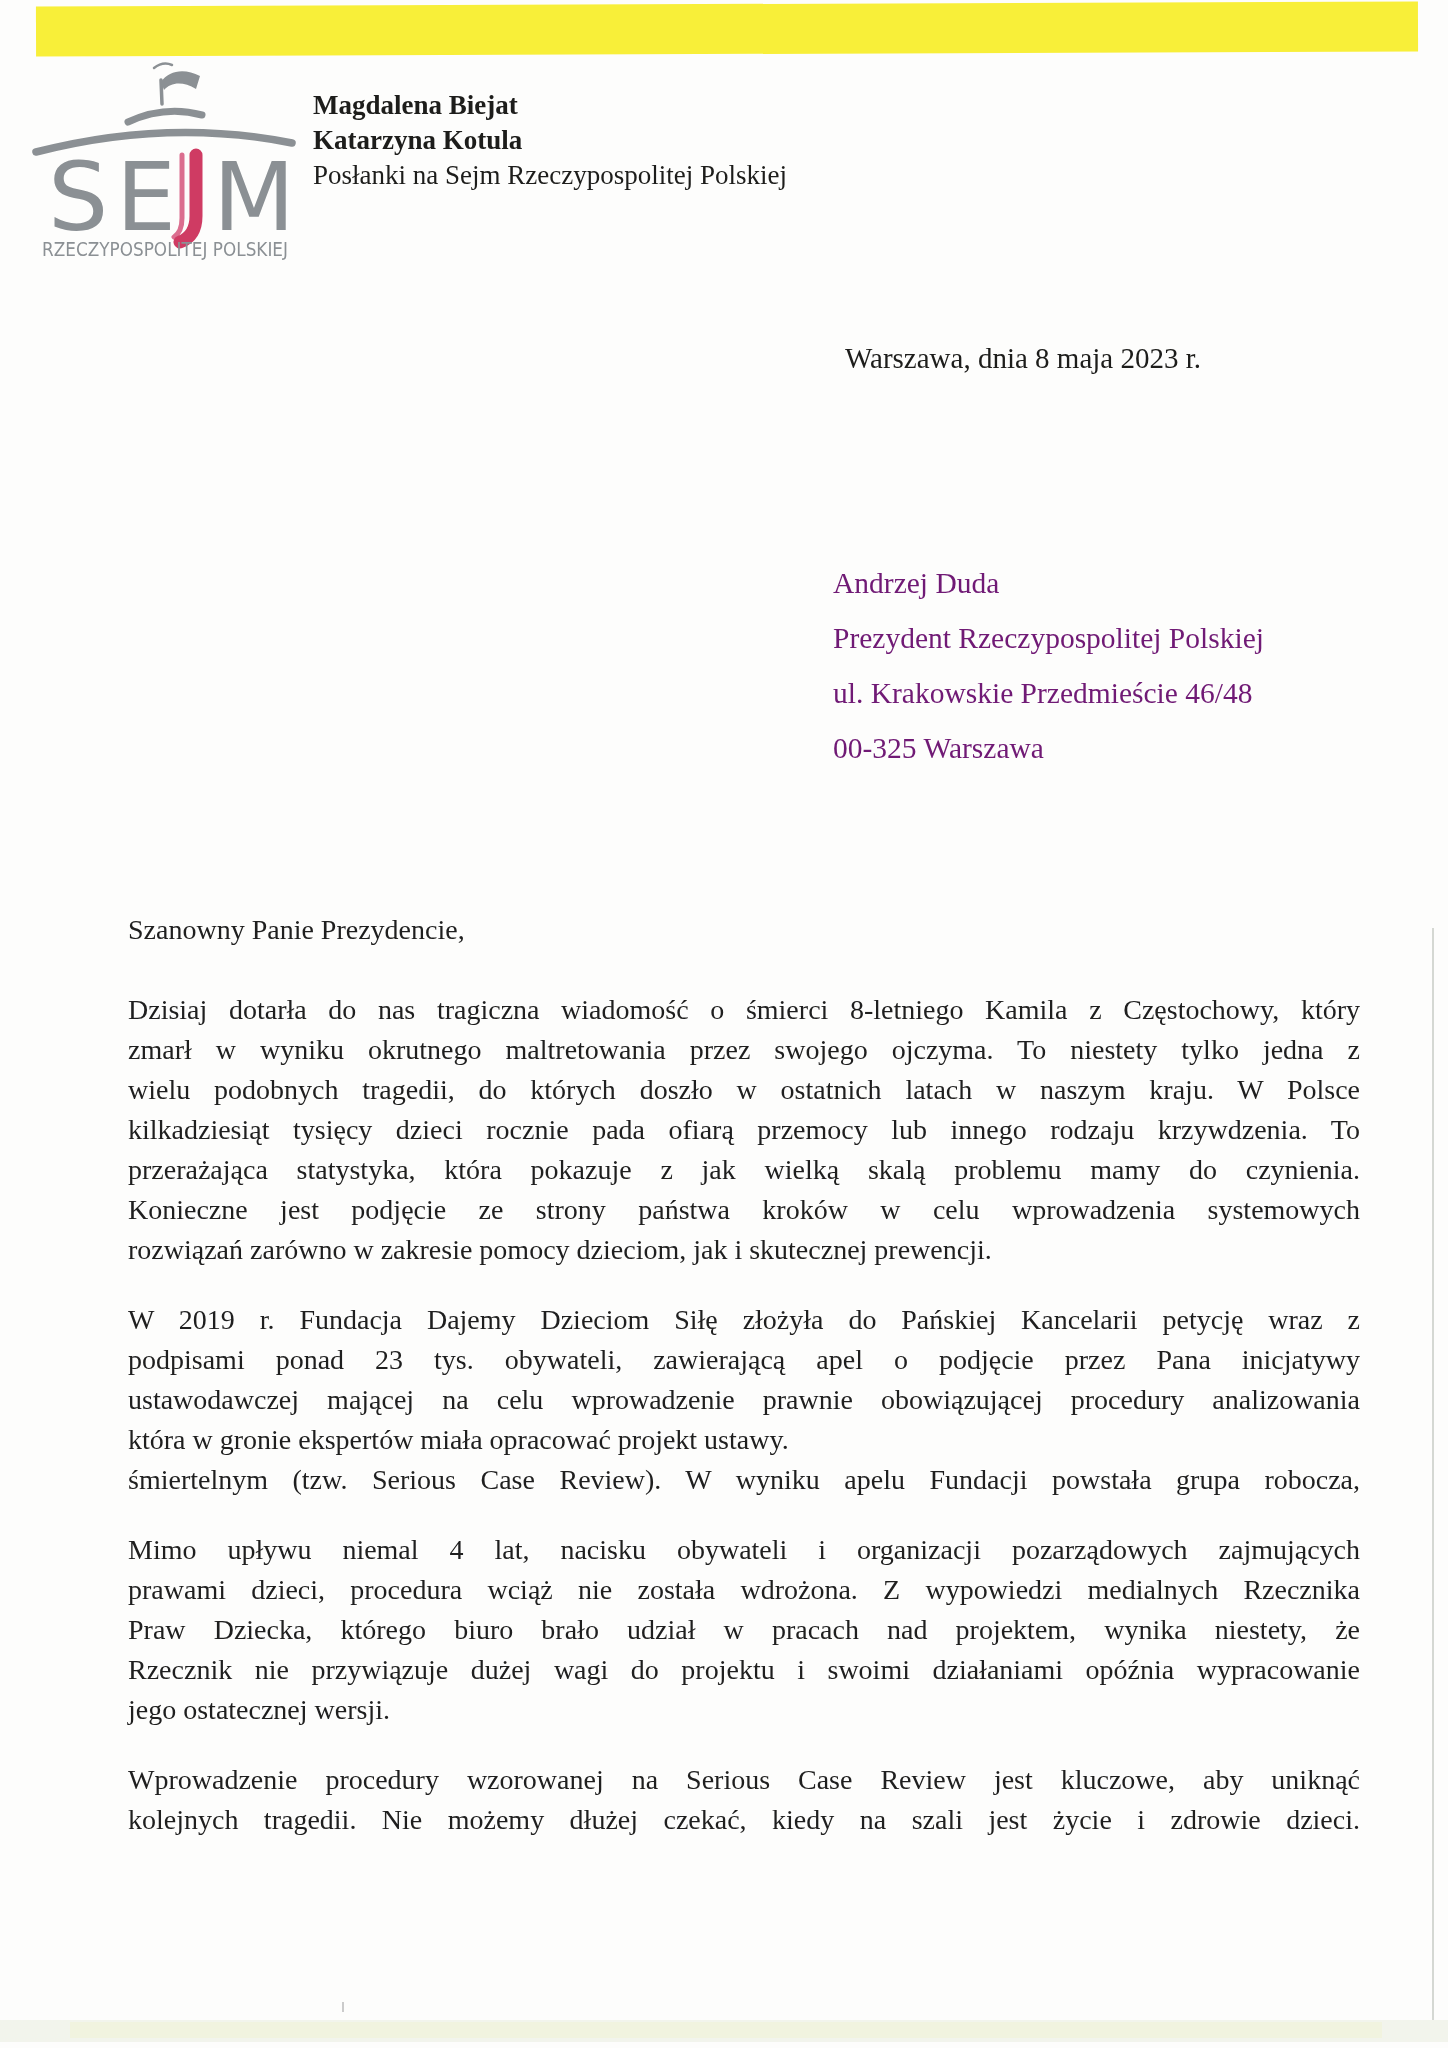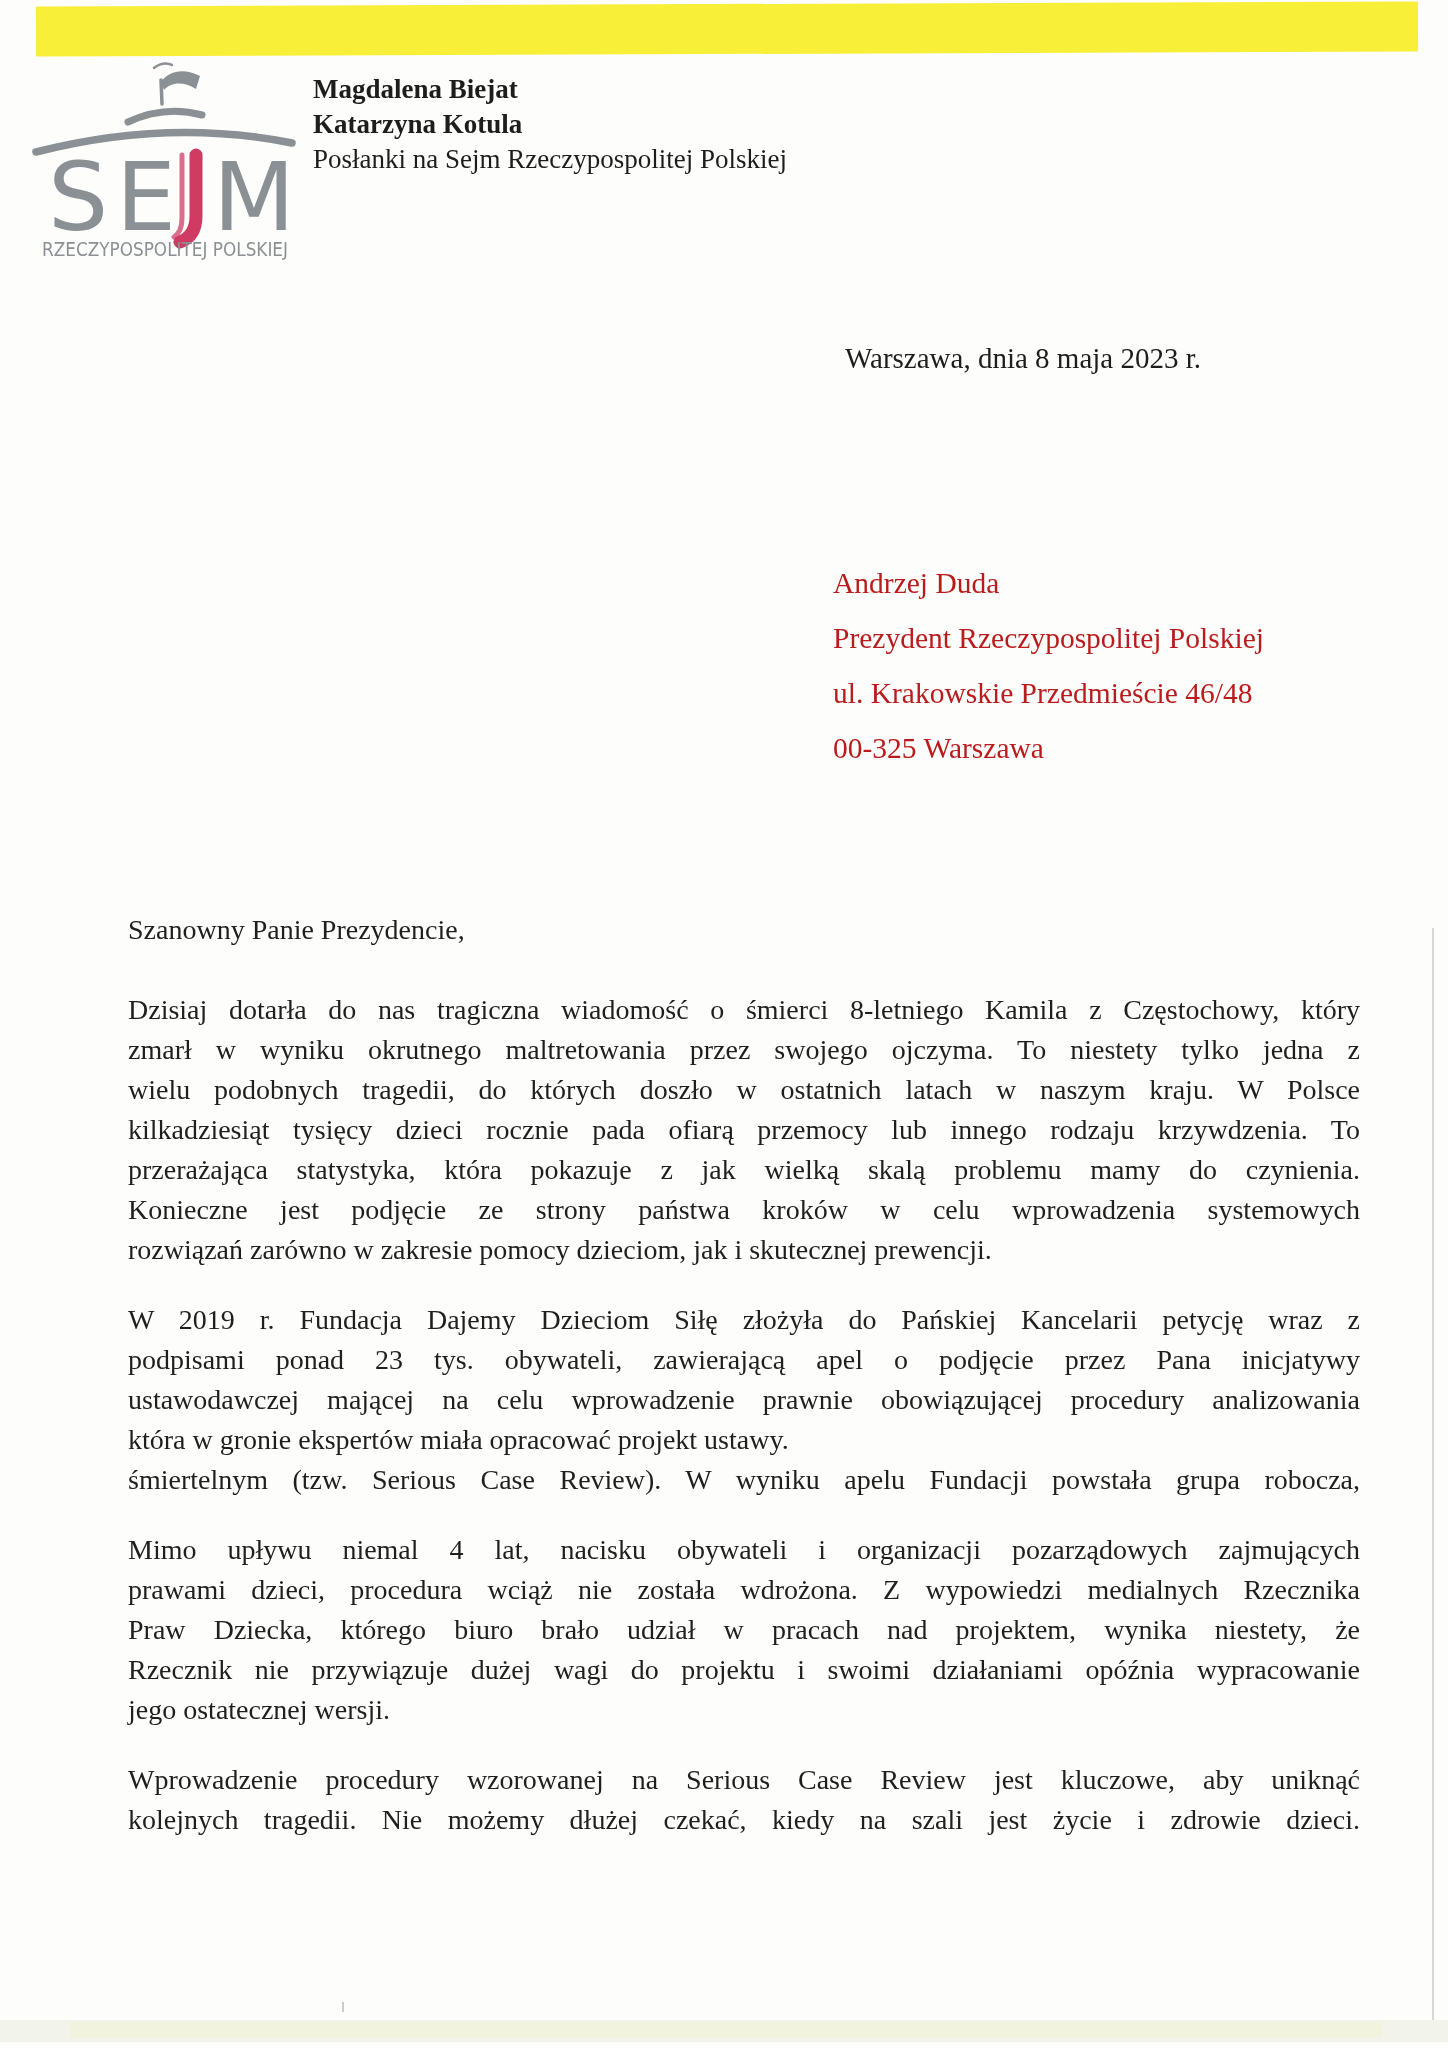--- a/index.html
+++ b/index.html
@@ -13,35 +13,35 @@
   .yellow-bar {
     position:absolute; left:36px; top:4px; width:1382px; height:50px;
     background:#f8ef39; transform:rotate(-0.2deg);
   }
 
   
   .logo { position:absolute; left:28px; top:58px; width:300px; height:205px; }
 
   
   .letterhead {
-    position:absolute; left:313px; top:72px;
+    position:absolute; left:313px; top:88px;
     font-size:27px; line-height:35px; color:#1d1d1b;
   }
   .letterhead .name { font-weight:bold; }
 
   
   .dateline {
     position:absolute; left:845px; top:338px;
     font-size:29px; line-height:40px; color:#1d1d1b;
   }
 
   
   .recipient {
     position:absolute; left:833px; top:556px;
-    font-size:29.5px; line-height:55px; color:#b91c1c;
+    font-size:29.5px; line-height:55px; color:#701a75;
   }
 
   
   .body-block {
     position:absolute; left:128px; top:862px; width:1232px;
     font-size:28px; line-height:40px; color:#1f1f1f;
   }
   .salutation { text-align:left;margin-top:48px; }
   .para { margin:0; }
   .para.p1 { margin-top:40px; }

